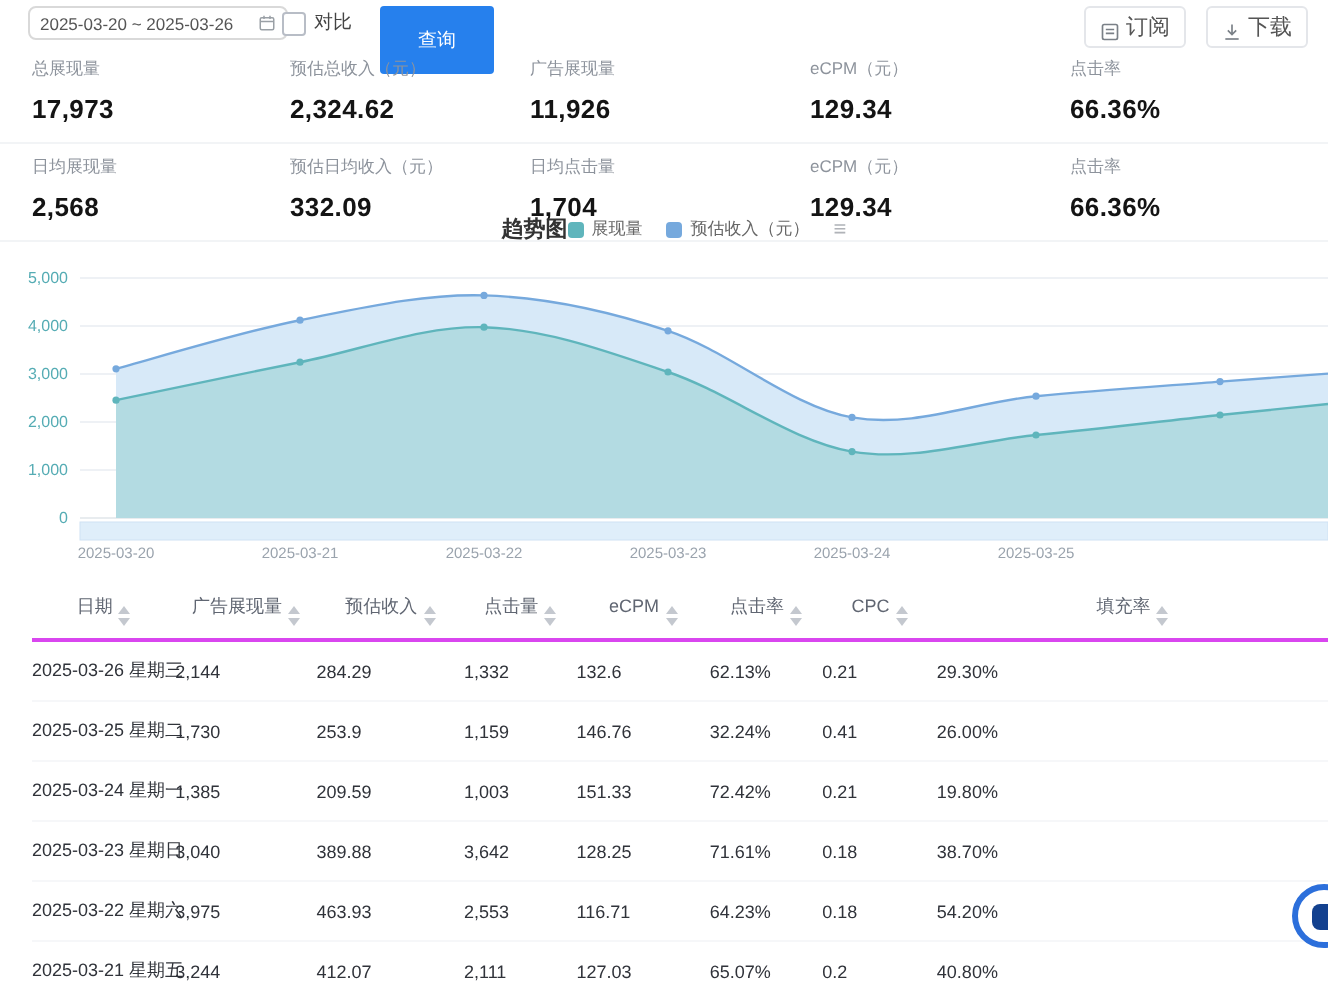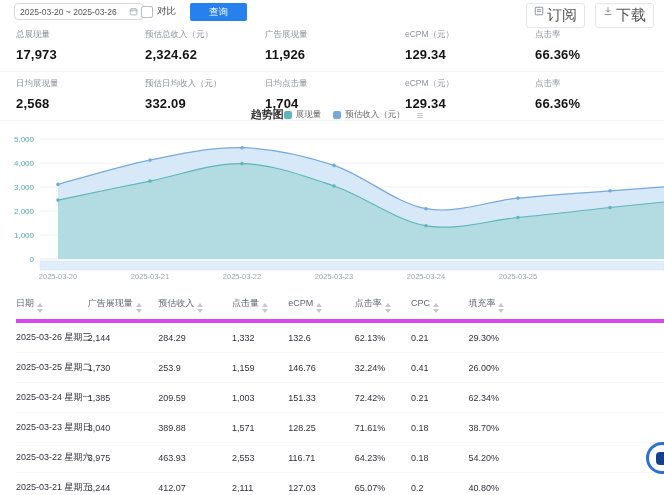--- a/index.html
+++ b/index.html
@@ -6,45 +6,45 @@
   #app{position:relative;width:664px;height:495px;overflow:hidden;background:#fff;
        font-family:"Liberation Sans","DejaVu Sans",sans-serif;}
   
   .toolbar{position:absolute;top:3px;left:0;right:0;height:20px;}
   .date-input{position:absolute;left:14px;top:0;width:118px;height:15px;border:1px solid #d9d9d9;
       border-radius:4px;display:flex;align-items:center;justify-content:space-between;
       padding:0 5px;font-size:8.5px;color:#555;background:#fff;box-sizing:content-box;cursor:pointer;}
   .compare{position:absolute;left:141px;top:2px;display:flex;gap:4px;align-items:center;
       font-size:9.5px;color:#444;cursor:pointer;}
   .cb{width:10px;height:10px;border:1px solid #b8bdc6;border-radius:2px;background:#fff;}
-  .query{position:absolute;left:190px;top:0;width:57px;height:18px;background:#2680ed;color:#fff;
+  .query{position:absolute;left:190px;top:0;width:57px;height:34px;background:#2680ed;color:#fff;
       border:none;border-radius:2px;font-size:9.5px;cursor:pointer;}
   .tb-right{position:absolute;right:10px;top:0;display:flex;gap:10px;}
-  .ghost-btn{display:flex;align-items:flex-start;gap:3px;font-size:15px;color:#555;background:#fff;
+  .ghost-btn{display:flex;align-items:flex-end;gap:3px;font-size:11px;color:#555;background:#fff;
       border:1px solid #e4e6ea;border-radius:3px;padding:2px 7px;cursor:pointer;font-family:Liberation Mono, monospace;}
   
   .stats{position:absolute;top:23px;left:0;right:0;}
   .stats-row{display:grid;grid-template-columns:129px 120px 140px 130px 1fr;
       padding:6px 0 9px 16px;border-bottom:1px solid #f2f4f6;}
   .stat-label{font-size:8.5px;color:#8d939c;margin-bottom:6px;}
   .stat-value{font-size:13px;font-weight:bold;color:#141414;letter-spacing:.2px;}
   
   .chart-header{position:absolute;top:107px;left:14px;right:4px;display:flex;
       justify-content:center;align-items:center;}
   .chart-title{font-size:11px;font-weight:bold;color:#333;}
   .legend{display:flex;align-items:center;gap:12px;font-size:8.5px;color:#666;}
   .legend-item{display:flex;align-items:center;gap:4px;cursor:pointer;}
   .legend-swatch{width:8px;height:8px;border-radius:2px;}
   .chart-menu{color:#b0b3b8;font-size:11px;line-height:10px;cursor:pointer;}
   #trend-svg{position:absolute;top:128px;left:0;}
   
   .table-wrap{position:absolute;top:290px;left:16px;right:0;}
   table{border-collapse:collapse;width:648px;table-layout:fixed;font-size:9px;color:#333;}
-  th{font-weight:normal;color:#606672;text-align:left;padding:7px 0 6px 0;font-size:9px;
-     border-bottom:4px solid #d946ef;white-space:nowrap;}
+  th{font-weight:normal;color:#606672;text-align:center;padding:7px 0 6px 0;font-size:9px;
+     border-bottom:2px solid #d946ef;white-space:nowrap;}
   td{padding:8px 0;border-bottom:1px solid #f6f7f9;white-space:nowrap;color:#30333a;}
   .sort{display:inline-flex;flex-direction:column;margin-left:3px;vertical-align:-1px;}
   .caret{width:0;height:0;border-left:3px solid transparent;border-right:3px solid transparent;}
   .caret.up{border-bottom:4px solid #c4c8cf;margin-bottom:2px;}
   .caret.down{border-top:4px solid #c4c8cf;}
   
   .float-btn{position:absolute;left:646px;top:442px;width:32px;height:32px;border-radius:50%;
       background:#fff;border:3px solid #2c6fdb;box-sizing:border-box;display:flex;
       align-items:center;justify-content:center;cursor:pointer;}
   .float-btn .inner{width:13px;height:13px;background:#13418f;border-radius:4px;}
@@ -247,27 +247,27 @@
             <td>26.00%</td>
           </tr>
           <tr>
             <td>2025-03-24 星期一</td>
             <td>1,385</td>
             <td>209.59</td>
             <td>1,003</td>
             <td>151.33</td>
             <td>72.42%</td>
             <td>0.21</td>
-            <td>62.34%</td>
+            <td>19.80%</td>
           </tr>
           <tr>
             <td>2025-03-23 星期日</td>
             <td>3,040</td>
             <td>389.88</td>
-            <td>1,571</td>
+            <td>3,642</td>
             <td>128.25</td>
             <td>71.61%</td>
             <td>0.18</td>
             <td>38.70%</td>
           </tr>
           <tr>
             <td>2025-03-22 星期六</td>
             <td>3,975</td>
             <td>463.93</td>
             <td>2,553</td>

